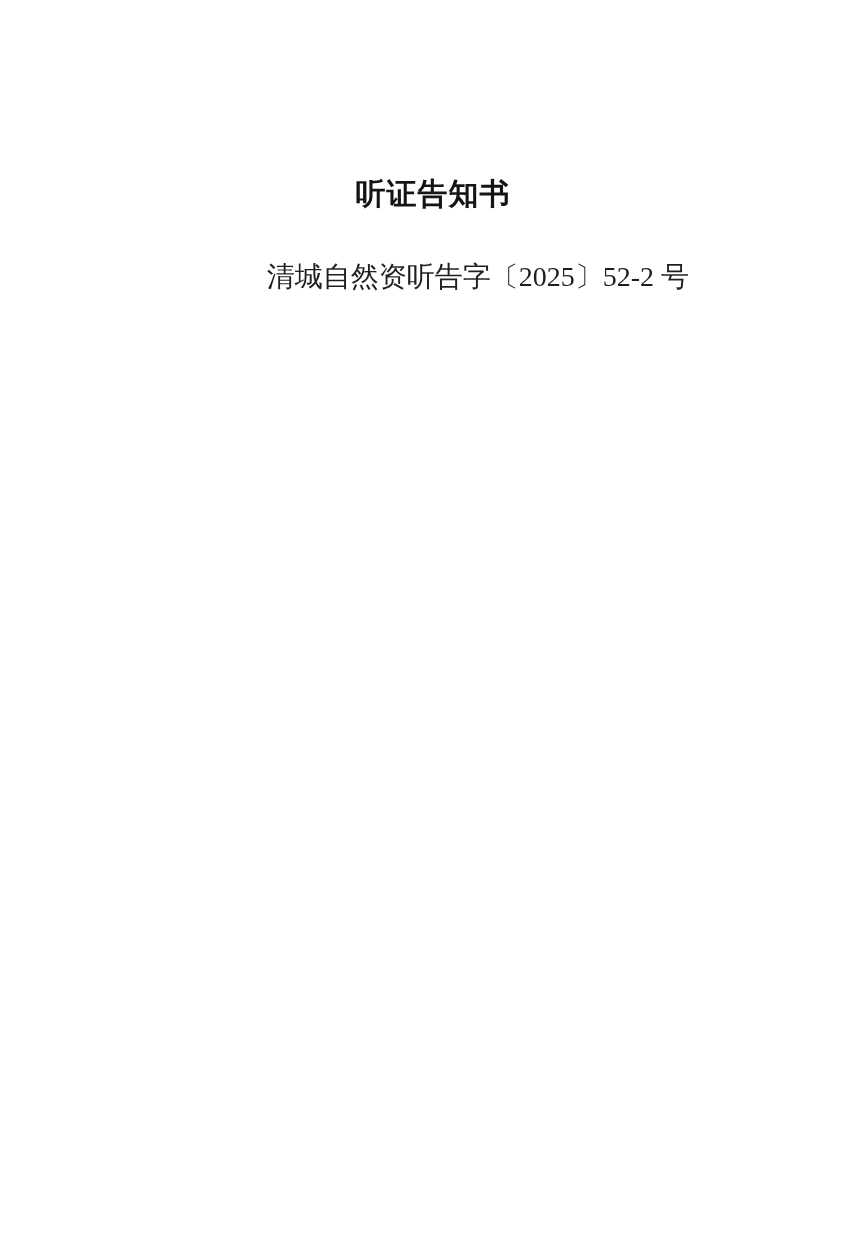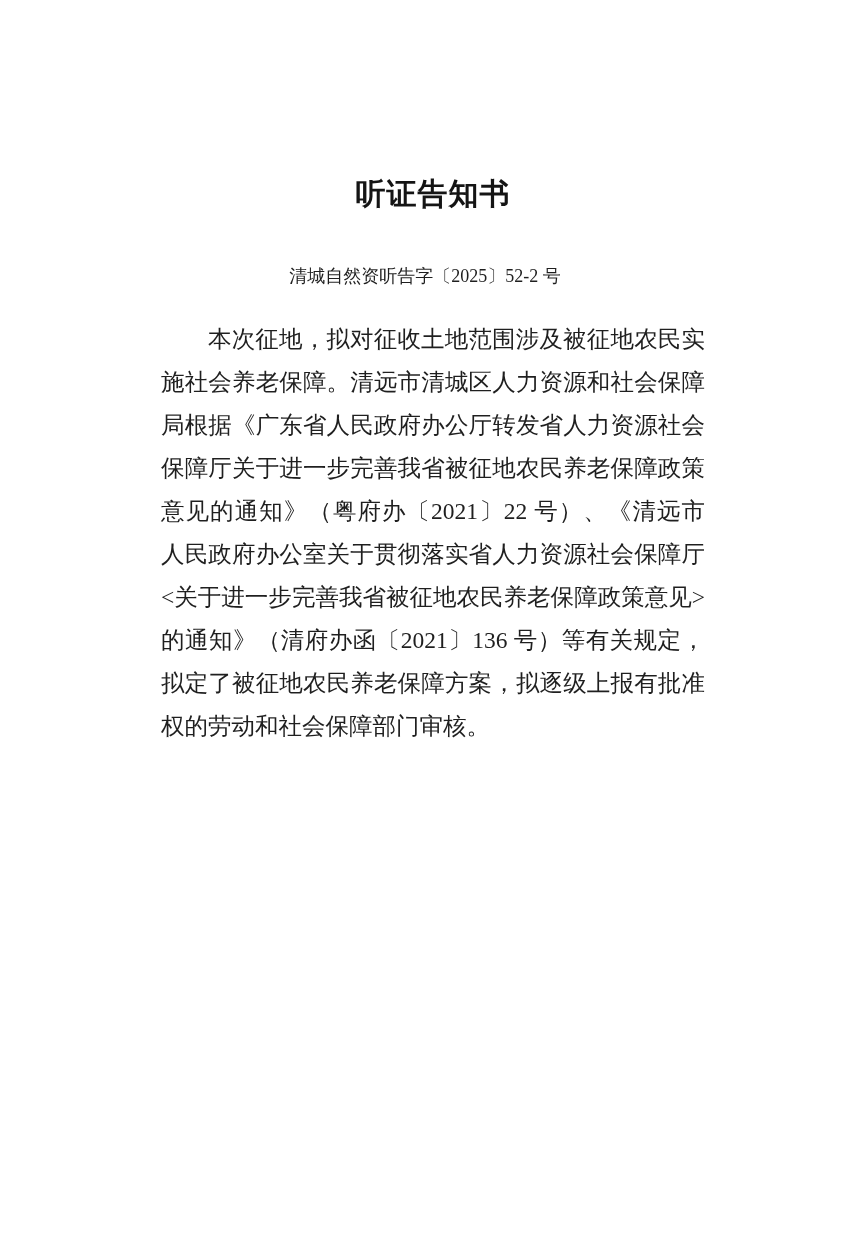--- a/index.html
+++ b/index.html
@@ -25,22 +25,22 @@
     text-align: center;
     font-family: "Liberation Sans", "DejaVu Sans", sans-serif;
     font-weight: 700;
     font-size: 30px;
     line-height: 43px;
     letter-spacing: 1px;
     color: #141414;
   }
   .doc-number {
     margin: 40px 16px 0 0;
-    text-align: center;
-    font-size: 18px;
+    text-align: right;
+    font-size: 28px;
     line-height: 43px;
     white-space: nowrap;
   }
   .doc-body {
     margin-top: 20px;
     font-size: 23.5px;
     line-height: 43px;
     text-align: justify;
   }
   .doc-body p {
@@ -59,18 +59,17 @@
 <div class="page">
 
   <h1 class="doc-title">听证告知书</h1>
 
   <div class="doc-number">清城自然资听告字〔2025〕52-2 号</div>
 
   <div class="doc-body">
 
 
 
-    <p class="para">本次征地，拟对征收土地范围涉及被征地农民实施社会养老保障。清远市清城区人力资源和社会保障局根据《广东省人民政府办公厅转发省人力资源社会保障厅关于进一步完善我省被征地农民养老保障政策意见的通知》（粤府办〔2021〕22 号）、《清远市人民政府办公室关于贯彻落实省人力资源社会保障厅&lt;关于进一步完善我省被征地农民养老保障政策意见&gt;的通知》（清府办函〔2021〕136 号）等有关规定，拟定了被征地农民养老保障方案，拟逐级上报有批准权的劳动和社会保障部门审核。</p>
 
 
   </div>
 
 </div>
 
 </body></html>

